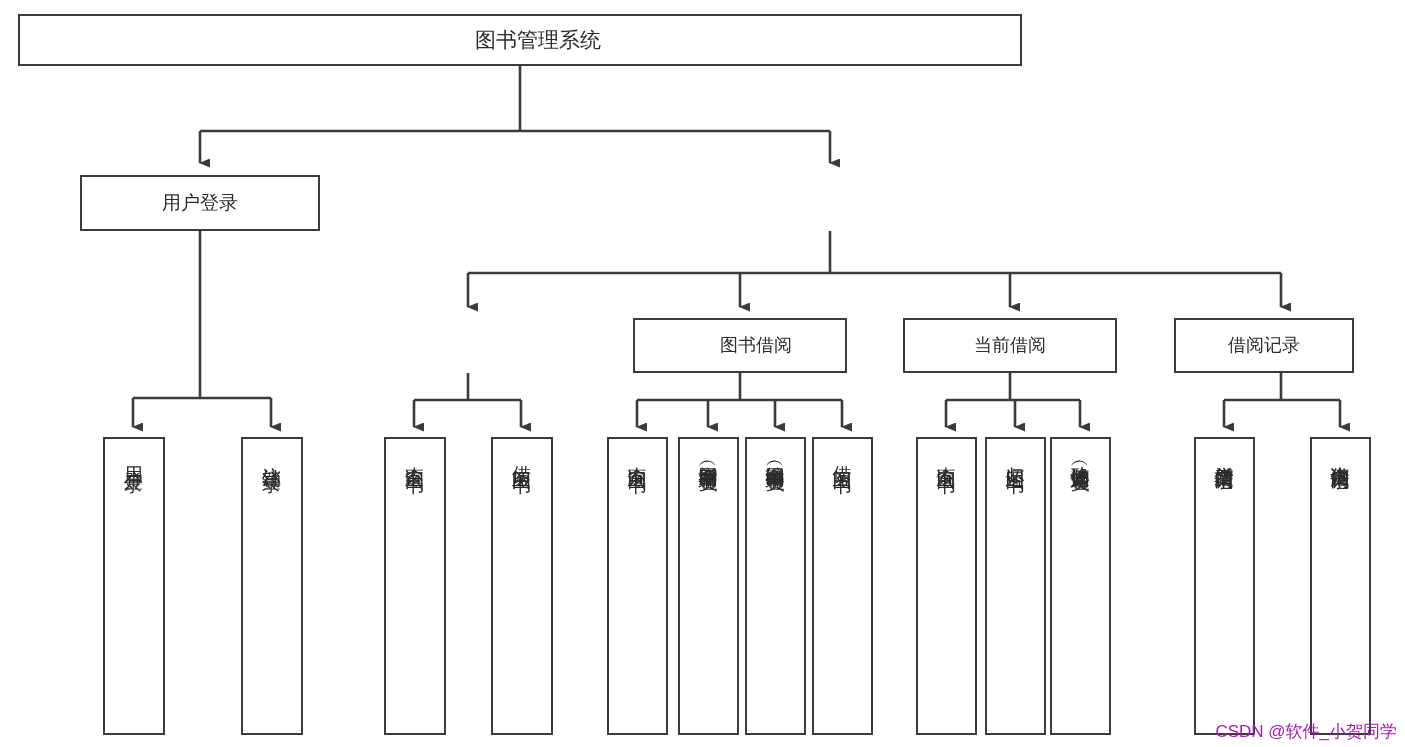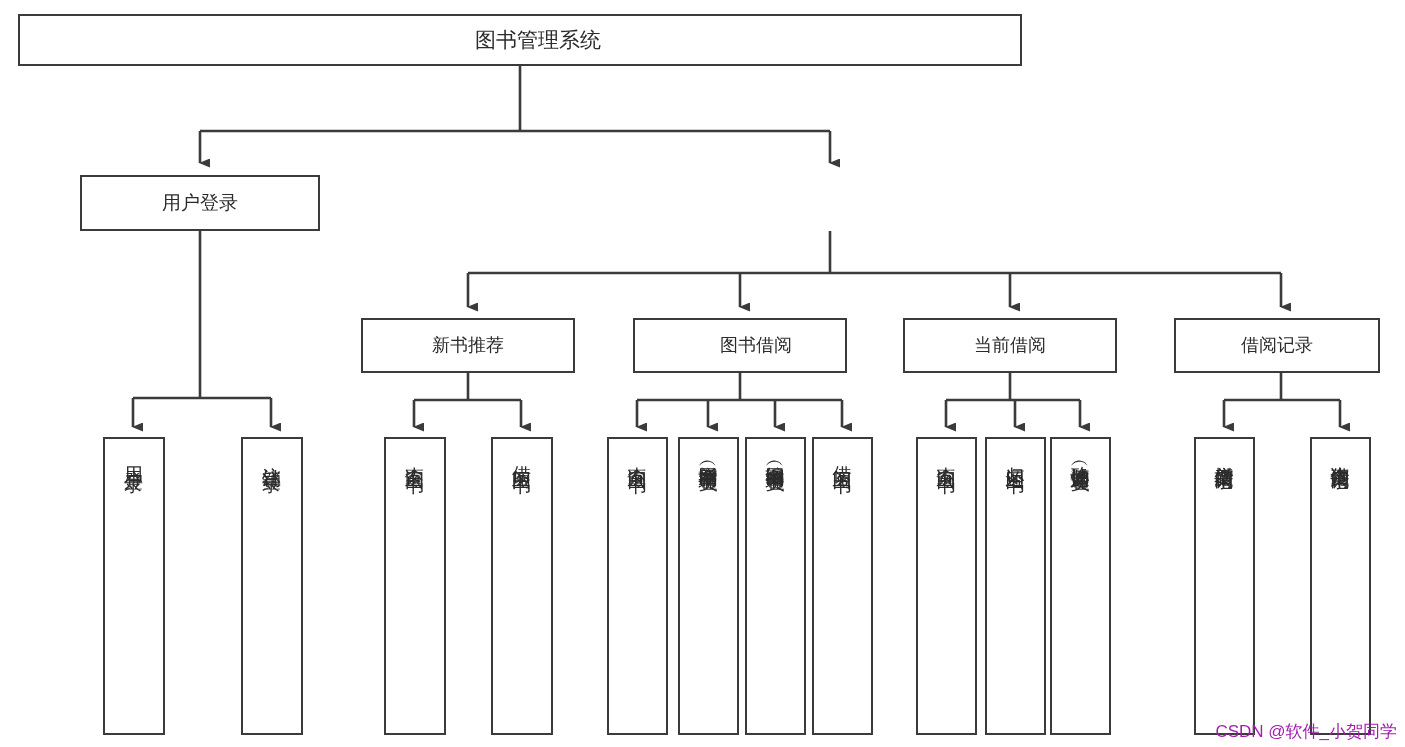--- a/index.html
+++ b/index.html
@@ -116,33 +116,30 @@
 
   <div class="node lvl1" style="left:18px;top:14px;width:1004px;height:52px;padding-left:36px;">
     <span class="lbl">图书管理系统</span>
   </div>
 
   <div class="node lvl2" style="left:80px;top:175px;width:240px;height:56px;">
     <span class="lbl">用户登录</span>
   </div>
 
 
-  <div class="node lvl3" style="left:361px;top:318px;width:214px;height:55px;">
-    <span class="lbl">新书推荐</span>
-  </div>
 
   <div class="node lvl3" style="left:633px;top:318px;width:214px;height:55px;padding-left:32px;">
     <span class="lbl">图书借阅</span>
   </div>
 
   <div class="node lvl3" style="left:903px;top:318px;width:214px;height:55px;">
     <span class="lbl">当前借阅</span>
   </div>
 
-  <div class="node lvl3" style="left:1174px;top:318px;width:206px;height:55px;">
+  <div class="node lvl3" style="left:1174px;top:318px;width:180px;height:55px;">
     <span class="lbl">借阅记录</span>
   </div>
 
   <div class="node leaf" style="left:103px;top:437px;width:62px;height:298px;">
     <span class="lbl">用户登录</span>
   </div>
   <div class="node leaf" style="left:241px;top:437px;width:62px;height:298px;">
     <span class="lbl">注销登录</span>
   </div>
 

